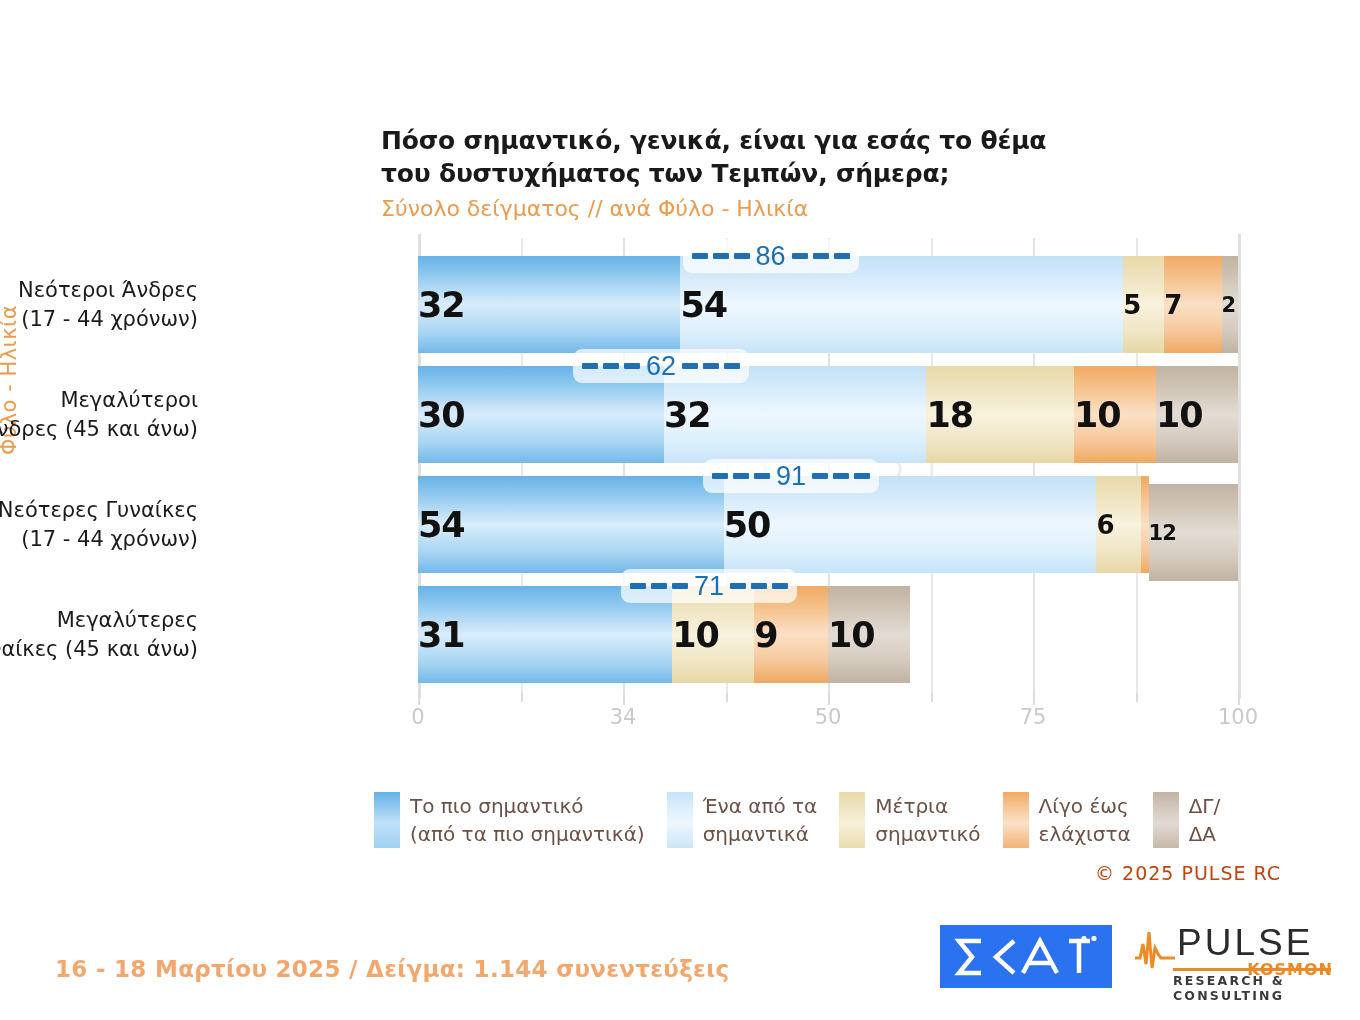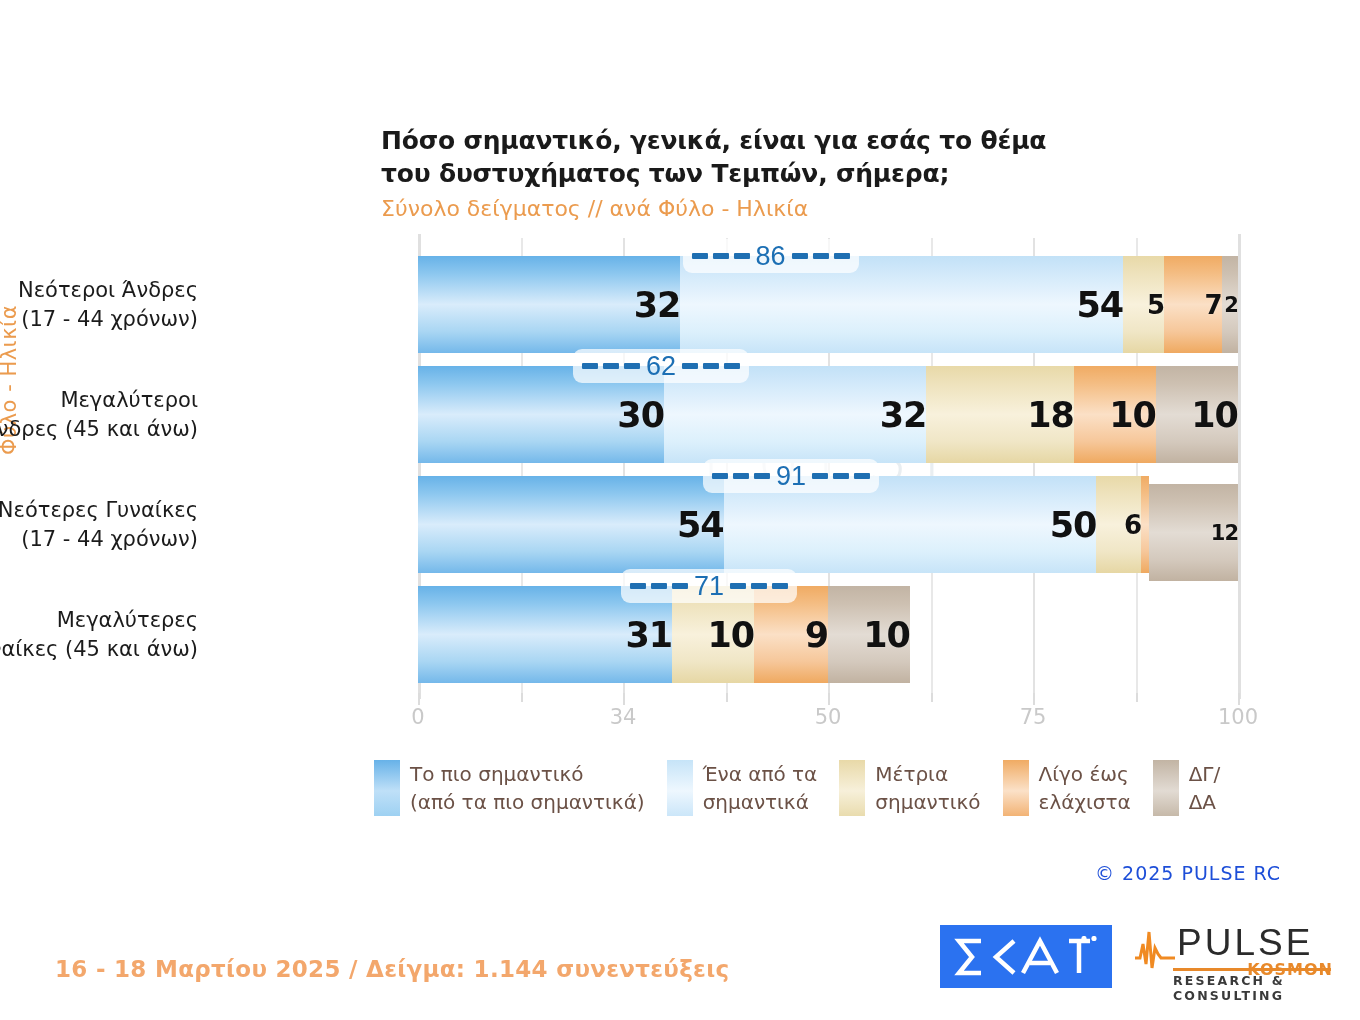--- a/index.html
+++ b/index.html
@@ -63,21 +63,21 @@
     margin-top: 6px;
   }
 
   .rows { position: absolute; inset: 0; z-index: 2; }
   .row {
     position: absolute; left: 0; width: 100%;
     display: flex; height: 97px;
   }
   .seg {
     position: relative; height: 100%;
-    display: flex; align-items: center; justify-content: flex-end;
+    display: flex; align-items: center; justify-content: flex-start;
     overflow: visible;
   }
   .seg .val {
     font-weight: bold; font-size: 35px; color: #111;
     text-shadow: 0 0 2px rgba(255,255,255,.35);
     font-family: "DejaVu Sans", "Liberation Sans", sans-serif;
     letter-spacing: -1px;
   }
   .seg.narrow .val { font-size: 26px; }
   .seg.tiny .val { font-size: 21px; }
@@ -116,28 +116,28 @@
   .xaxis { position: absolute; left: 418px; top: 693px; width: 820px; height: 40px; }
   .tick { position: absolute; top: 0; width: 2px; height: 9px; background: #dcdcdc; }
   .tick.major { height: 12px; }
   .xlabel {
     position: absolute; top: 12px; transform: translateX(-50%);
     font-size: 21px; color: #c9c9c9;
   }
 
   
   .legend { position: absolute; left: 374px; top: 760px; display: flex; gap: 0; }
-  .legend-item { display: flex; align-items: flex-start; margin-right: 22px; }
+  .legend-item { display: flex; align-items: flex-start; margin-right: 22px; margin-top: 32px; }
   .swatch { width: 26px; height: 56px; margin-right: 10px; flex: none; }
   .legend-text { font-size: 20px; color: #6b5146; line-height: 28px; white-space: pre-line; }
 
   
   .copyright {
     position: absolute; left: 1095px; top: 862px;
-    font-size: 19px; color: #1d4ed8; letter-spacing: 1px; white-space: nowrap;
+    font-size: 19px; color: #c2410c; letter-spacing: 1px; white-space: nowrap;
   }
   .footer-note {
     position: absolute; left: 55px; top: 956px;
     font-size: 23px; font-weight: bold; color: #f3a76c; letter-spacing: .3px;
   }
 
   
   .skai {
     position: absolute; left: 940px; top: 925px;
     width: 172px; height: 63px; background: #2b72f0;

